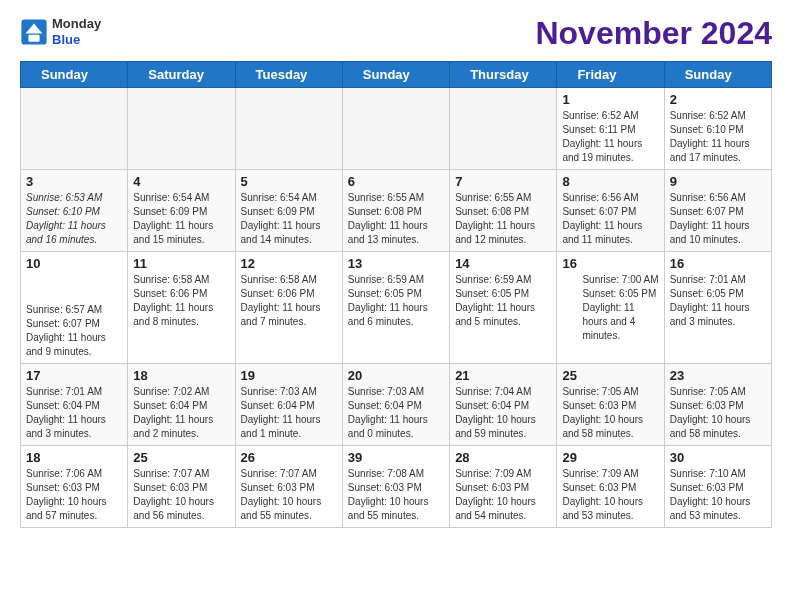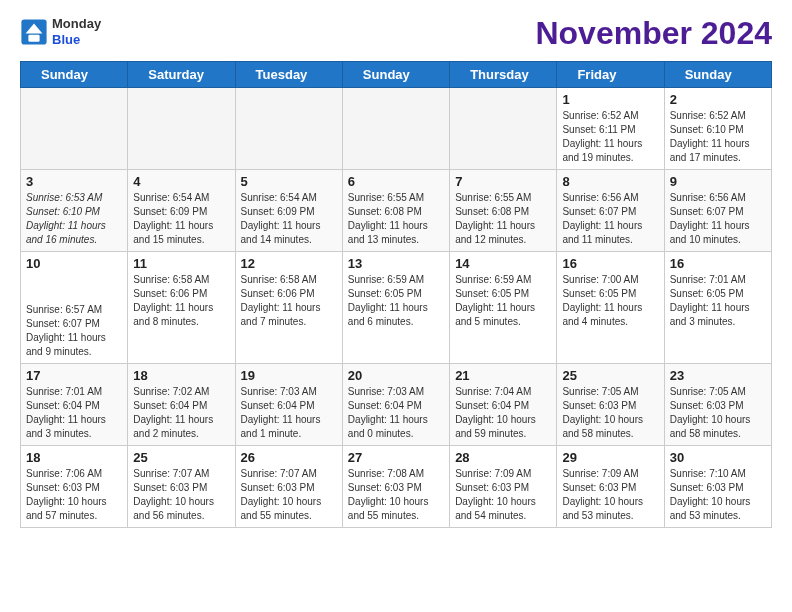--- a/index.html
+++ b/index.html
@@ -220,21 +220,21 @@
 Daylight: 11 hours and 6 minutes.</div>
           </td>
           <td>
             <span class="day-num">14</span>
             <div class="day-info" style="white-space: pre-line;">Sunrise: 6:59 AM
 Sunset: 6:05 PM
 Daylight: 11 hours and 5 minutes.</div>
           </td>
           <td>
             <span class="day-num">16</span>
-            <div class="day-info" style="white-space: pre-line;">Sunrise: 7:00 AM
+            <div class="day-info" style="white-space: pre-line; margin-left: 20px;">Sunrise: 7:00 AM
 Sunset: 6:05 PM
 Daylight: 11 hours and 4 minutes.</div>
           </td>
           <td>
             <span class="day-num">16</span>
             <div class="day-info" style="white-space: pre-line;">Sunrise: 7:01 AM
 Sunset: 6:05 PM
 Daylight: 11 hours and 3 minutes.</div>
           </td>
         </tr>
@@ -295,21 +295,21 @@
 Sunset: 6:03 PM
 Daylight: 10 hours and 56 minutes.</div>
           </td>
           <td>
             <span class="day-num">26</span>
             <div class="day-info" style="white-space: pre-line;">Sunrise: 7:07 AM
 Sunset: 6:03 PM
 Daylight: 10 hours and 55 minutes.</div>
           </td>
           <td>
-            <span class="day-num">27</span>
+            <span class="day-num">39</span>
             <div class="day-info" style="white-space: pre-line;">Sunrise: 7:08 AM
 Sunset: 6:03 PM
 Daylight: 10 hours and 55 minutes.</div>
           </td>
           <td>
             <span class="day-num">28</span>
             <div class="day-info" style="white-space: pre-line;">Sunrise: 7:09 AM
 Sunset: 6:03 PM
 Daylight: 10 hours and 54 minutes.</div>
           </td>

